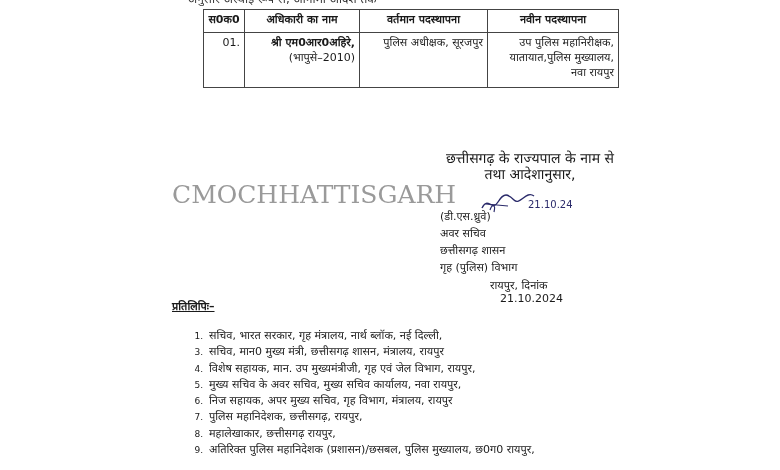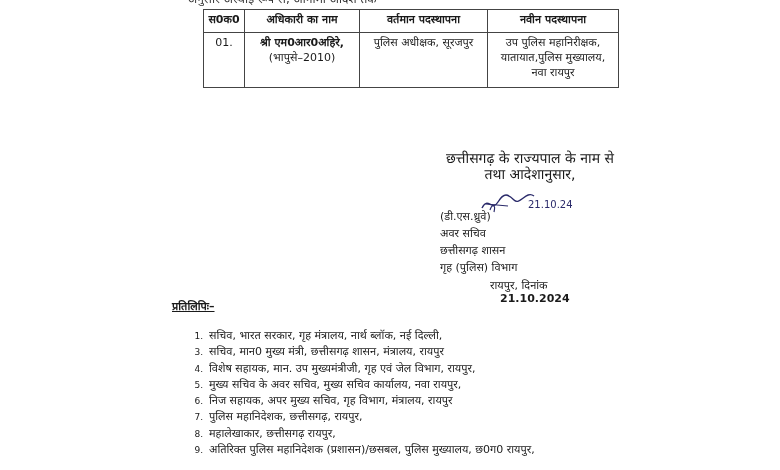--- a/index.html
+++ b/index.html
@@ -12,41 +12,41 @@
   .page { position: absolute; left: 0; top: 0; width: 624px; height: 470px; background: #fff; }
   .cut-line {
     position: absolute; left: 188px; top: -8px; font-size: 12px; color: #333;
     white-space: nowrap; width: 420px; overflow: hidden; height: 14px; line-height: 14px;
   }
   table.transfer {
     position: absolute; left: 203px; top: 9px; border-collapse: collapse;
     font-size: 11px; line-height: 15px;
   }
   table.transfer th, table.transfer td {
-    border: 1px solid #444; vertical-align: top; padding: 2px 4px; text-align: center;
+    border: 1px solid #444; vertical-align: top; padding: 2px 4px; text-align: right;
   }
   table.transfer th { font-weight: bold; text-align: center; height: 18px; padding-top: 2px; }
   .c1 { width: 32px; } .c2 { width: 106px; } .c3 { width: 119px; } .c4 { width: 122px; }
   .r1 td { height: 50px; } .r2 td { height: 34px; }
   .nm { font-weight: bold; display: block; }
   .signblock {
     position: absolute; left: 420px; top: 150px; width: 220px; text-align: center;
     font-size: 14px; line-height: 16px;
   }
   .watermark {
     position: absolute; left: 172px; top: 180px; font-family: "DejaVu Serif", "Liberation Serif", serif;
     font-size: 25px; color: #9a9a9a; letter-spacing: 0px;
   }
   .signature {
     position: absolute; left: 478px; top: 186px; width: 95px; height: 30px;
   }
   .officer { position: absolute; left: 440px; top: 208px; width: 160px; font-size: 11px; line-height: 17px; }
   .refline { position: absolute; left: 172px; top: 283px; font-size: 11px; font-weight: bold; }
   .dateline { position: absolute; left: 490px; top: 277px; font-size: 11px; }
-  .dateline .dt { font-weight: bold; margin-left: 10px; }
+  .dateline .dt { font-weight: normal; margin-left: 10px; }
   .copyhead { position: absolute; left: 172px; top: 298px; font-size: 11px; font-weight: bold; text-decoration: underline; }
   ol.copies {
     position: absolute; left: 172px; top: 317px; margin: 11px; padding: 0; list-style: none;
     font-size: 11px; line-height: 16.3px; width: 600px;
   }
   ol.copies li { white-space: nowrap; }
   ol.copies .num { display: inline-block; width: 20px; text-align: right; margin-right: 6px; font-size: 9px; }
 </style>
 </head>
 <body>
@@ -75,20 +75,21 @@
         <td>उप पुलिस महानिरीक्षक, यातायात,पुलिस मुख्यालय, नवा रायपुर</td>
       </tr>
     </tbody>
   </table>
 
   <div class="signblock">
     <div>छत्तीसगढ़ के राज्यपाल के नाम से</div>
     <div>तथा आदेशानुसार,</div>
   </div>
 
+  <div class="watermark">CMOCHHATTISGARH</div>
 
   <svg class="signature" viewBox="0 0 95 30">
     <path d="M4 22 C10 10, 14 26, 20 16 S30 8, 36 14 S48 4, 56 10" stroke="#2a2a6a" stroke-width="1.4" fill="none"></path>
     <path d="M8 18 L30 20" stroke="#2a2a6a" stroke-width="1.2" fill="none"></path>
     <path d="M12 24 C14 18, 18 18, 16 26" stroke="#2a2a6a" stroke-width="1.2" fill="none"></path>
     <text x="50" y="22" font-size="10" fill="#2a2a6a" font-family="DejaVu Sans, sans-serif">21.10.24</text>
   </svg>
 
   <div class="officer">
     <div>(डी.एस.ध्रुवे)</div>

